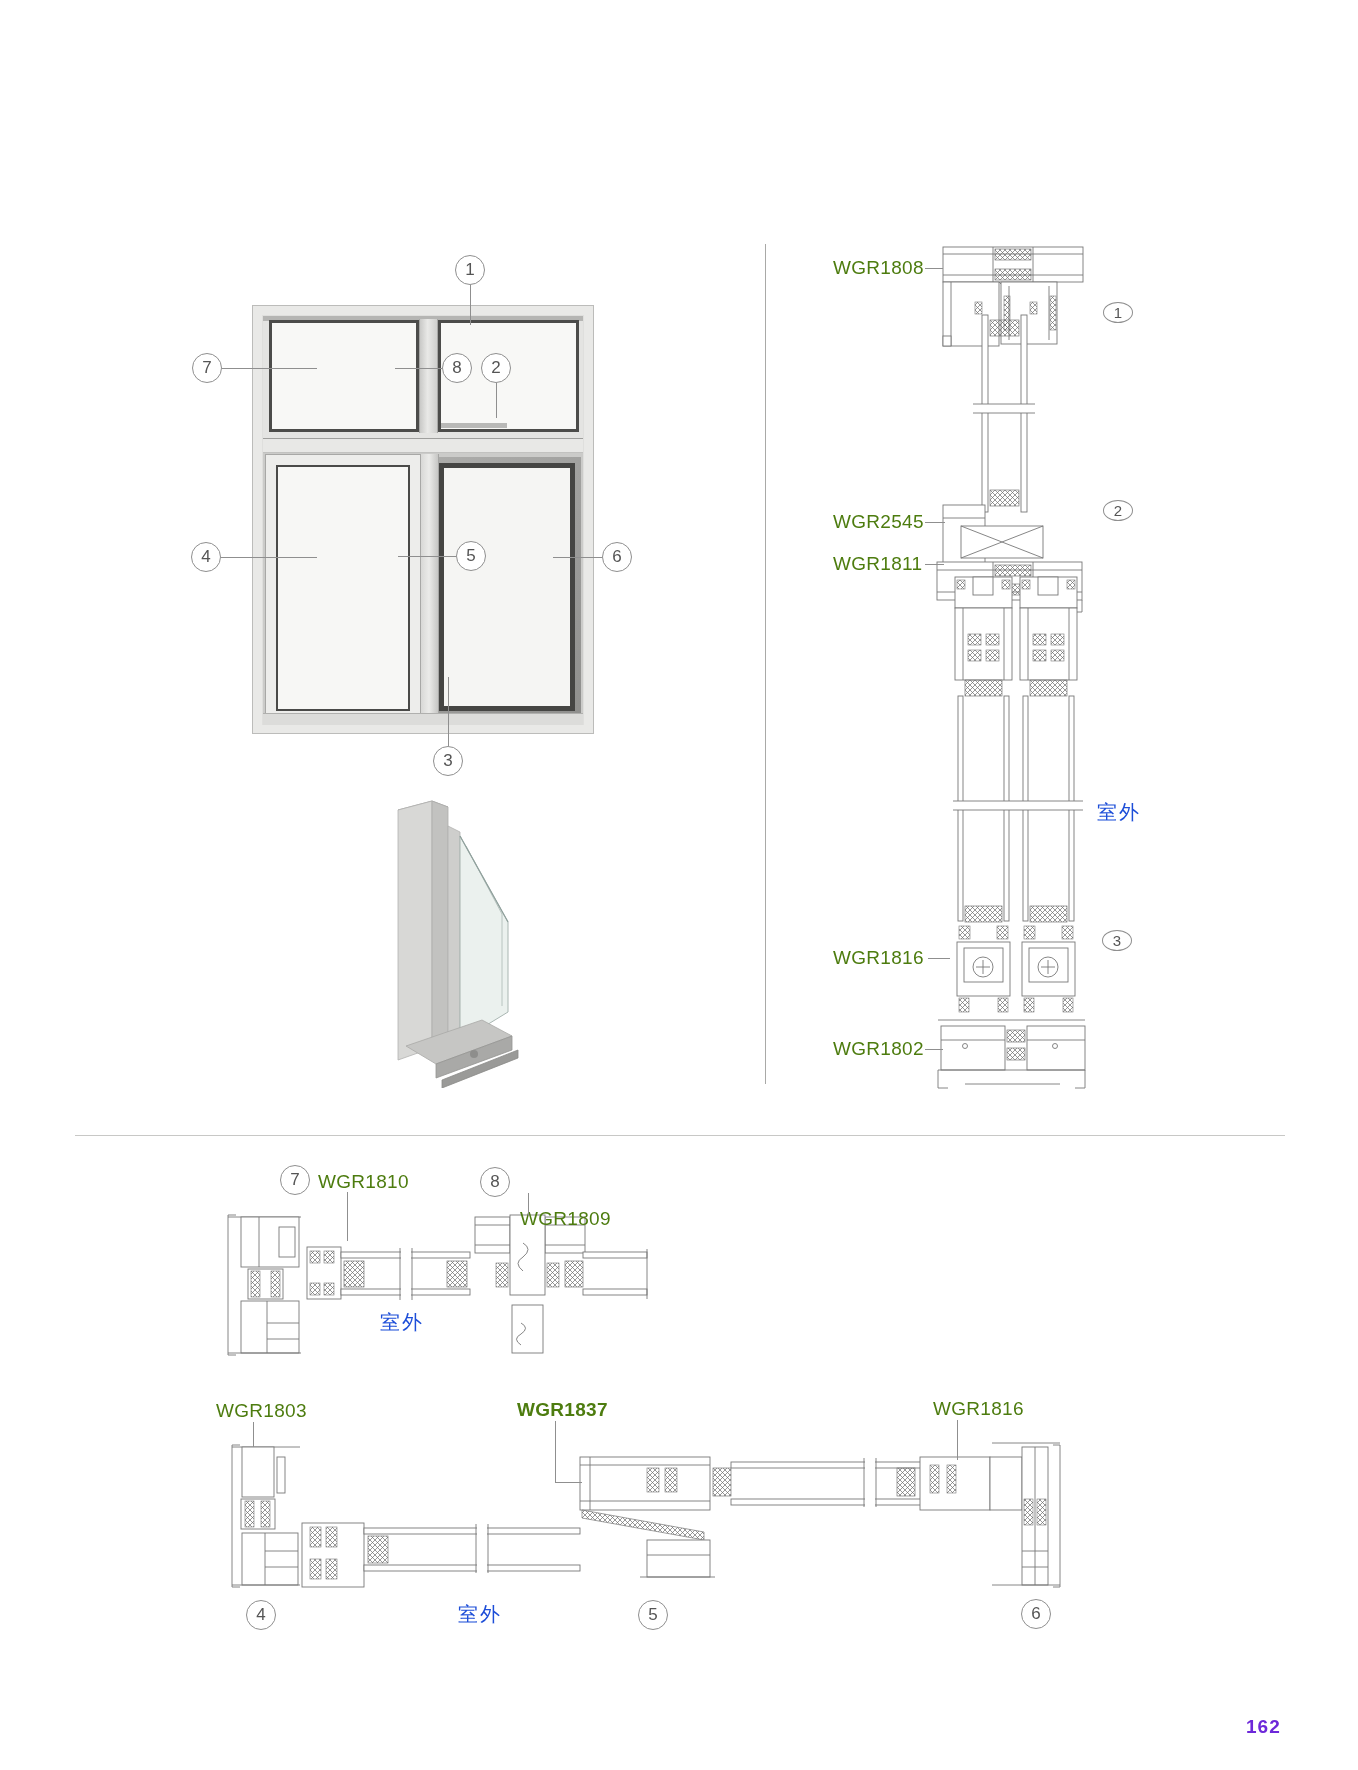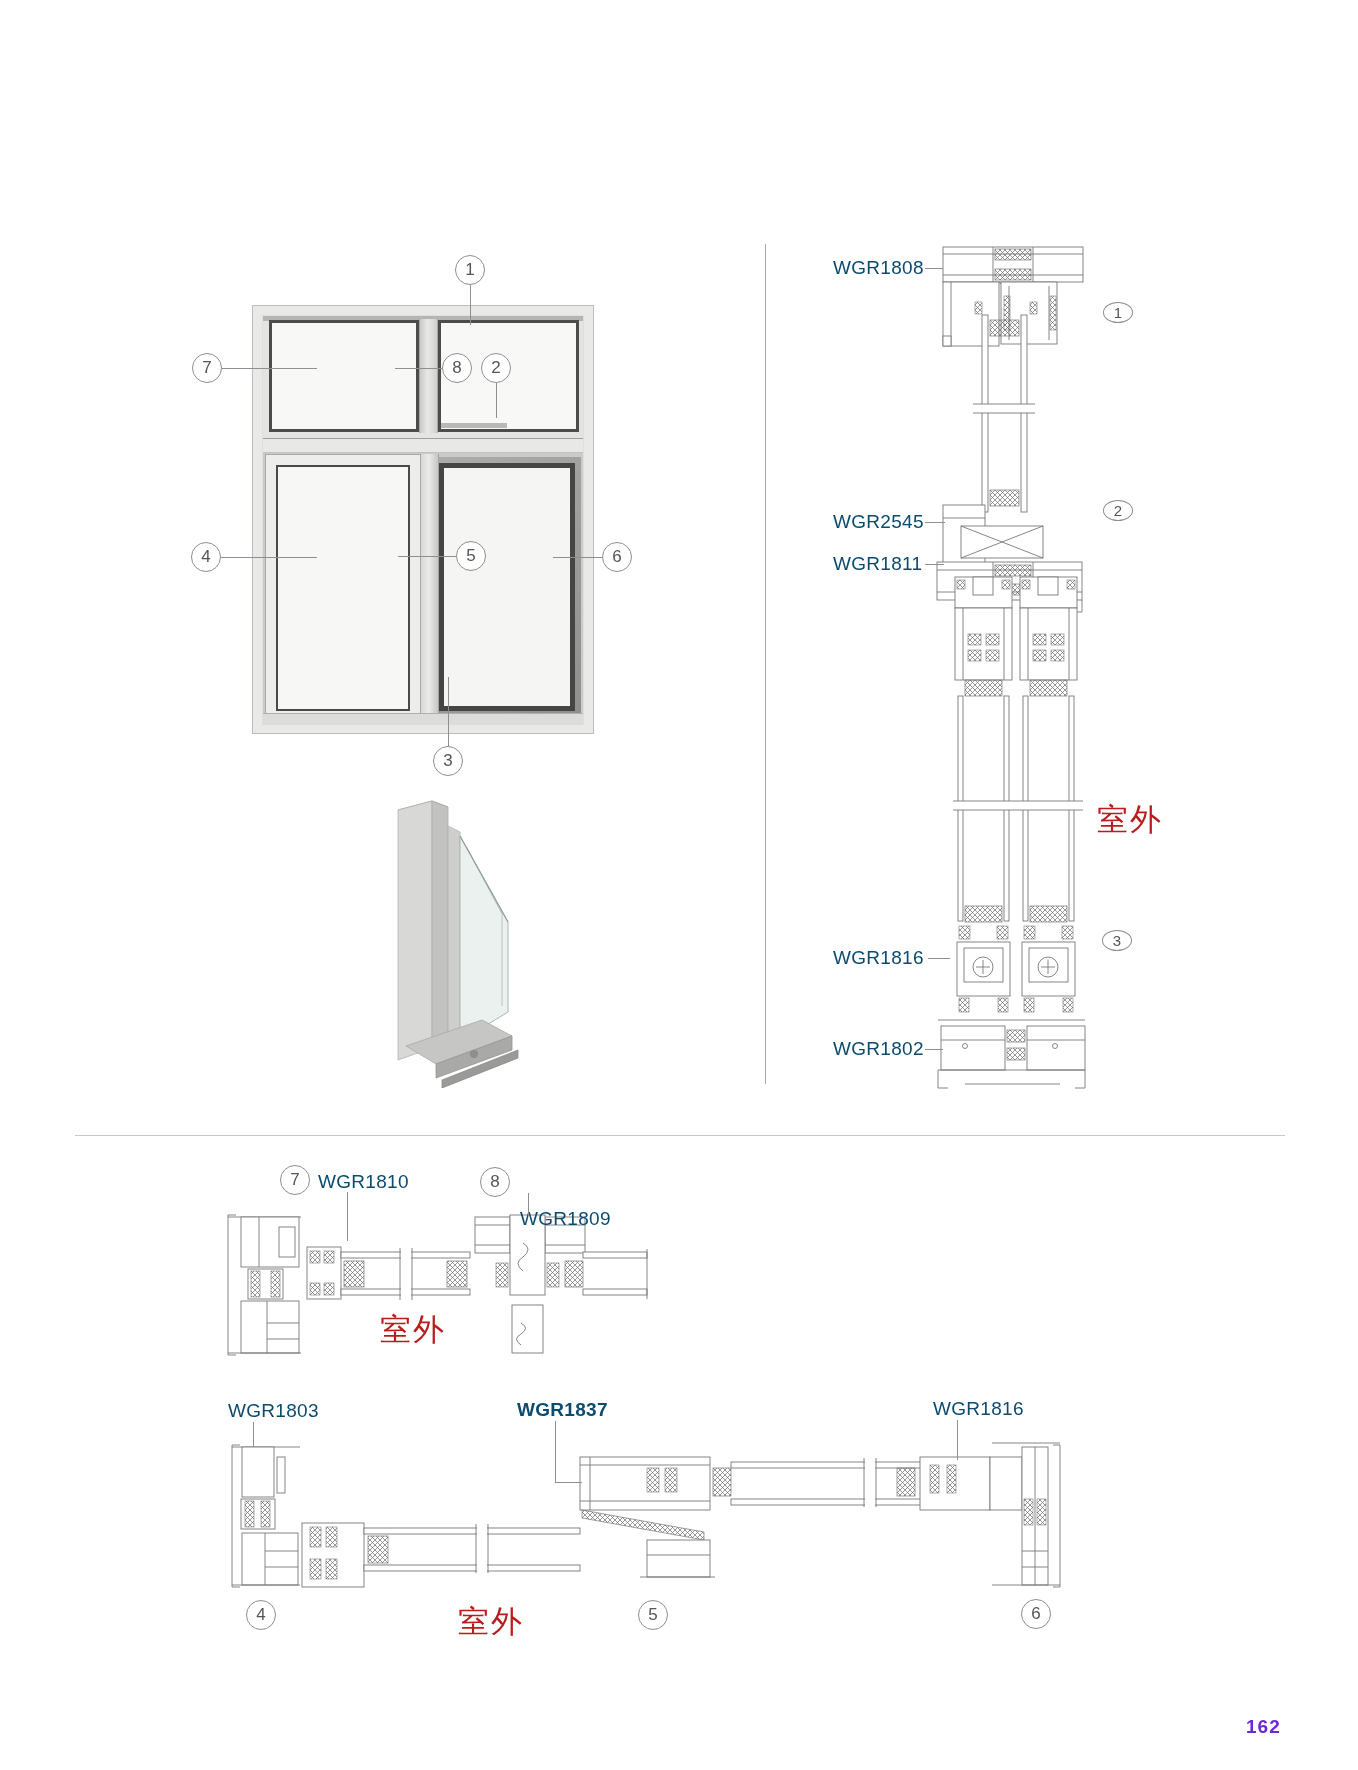--- a/index.html
+++ b/index.html
@@ -1,21 +1,21 @@
 <!DOCTYPE html>
 <html><head>
 <meta charset="utf-8">
 <style>
   html,body{margin:0;padding:0;background:#ffffff;}
   .page{position:relative;width:1358px;height:1770px;background:#ffffff;overflow:hidden;
         font-family:"Liberation Sans",sans-serif;}
   .abs{position:absolute;}
   
-  .lbl{position:absolute;font-size:19px;line-height:20px;color:#0c4a6e;letter-spacing:.3px;white-space:nowrap;}
-  .outside{position:absolute;font-size:31px;color:#b91c1c;letter-spacing:2px;white-space:nowrap;}
+  .lbl{position:absolute;font-size:19px;line-height:20px;color:#4d7c0f;letter-spacing:.3px;white-space:nowrap;}
+  .outside{position:absolute;font-size:20px;color:#1d4ed8;letter-spacing:2px;white-space:nowrap;}
   .circ{position:absolute;width:30px;height:30px;border:1.5px solid #8f8f8f;border-radius:50%;
         background:#fff;box-sizing:border-box;display:flex;align-items:center;justify-content:center;
         font-size:17px;color:#555;}
   .ecirc{position:absolute;width:30px;height:21px;border:1.3px solid #8f8f8f;border-radius:50%;
         background:#fff;box-sizing:border-box;display:flex;align-items:center;justify-content:center;
         font-size:15px;color:#555;}
   .leader{position:absolute;background:#8f8f8f;}
   .pagenum{position:absolute;font-size:19px;font-weight:bold;color:#6d28d9;letter-spacing:1px;
            font-family:"Liberation Sans",sans-serif;}
   
@@ -382,21 +382,21 @@
     <line class="ln" x1="875" y1="10" x2="875" y2="152"></line>
     <line class="ln" x1="868" y1="10" x2="875" y2="10"></line>
       <line class="ln" x1="868" y1="152" x2="875" y2="152"></line>
     <rect x="839" y="64" width="9" height="26" fill="url(#hxc)" stroke="#787878" stroke-width="0.6"></rect>
     <rect x="852" y="64" width="9" height="26" fill="url(#hxc)" stroke="#787878" stroke-width="0.6"></rect>
     <line class="ln" x1="837" y1="116" x2="863" y2="116"></line>
       <line class="ln" x1="837" y1="132" x2="863" y2="132"></line>
     <line class="ln" x1="807" y1="150" x2="875" y2="150"></line>
   </svg>
 
-  <div class="lbl" style="left:228px;top:1401px;text-align:center;">WGR1803</div>
+  <div class="lbl" style="left:216px;top:1401px;text-align:center;">WGR1803</div>
   <div class="leader" style="left:253px;top:1422px;width:1px;height:25px;"></div>
   <div class="lbl" style="left:517px;top:1400px;font-weight:bold;">WGR1837</div>
   <div class="leader" style="left:555px;top:1421px;width:1px;height:61px;"></div>
   <div class="leader" style="left:555px;top:1482px;width:27px;height:1px;"></div>
   <div class="lbl" style="left:933px;top:1399px;">WGR1816</div>
   <div class="leader" style="left:957px;top:1420px;width:1px;height:40px;"></div>
 
   <div class="circ" style="left:246px;top:1600px;">
       <span>4</span>
     </div>

